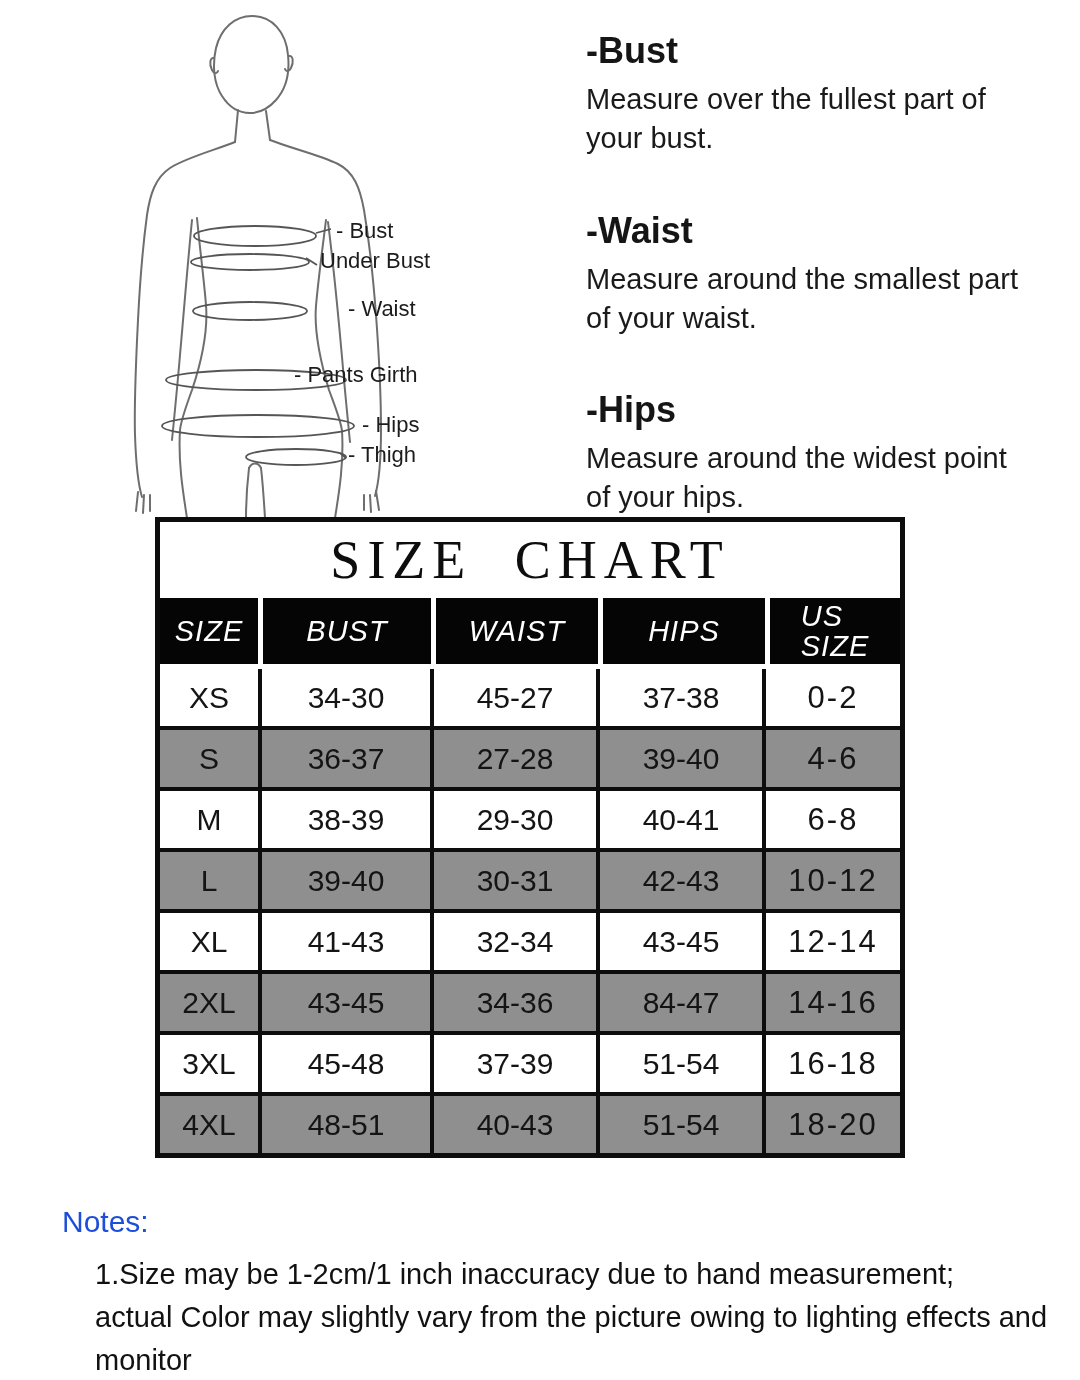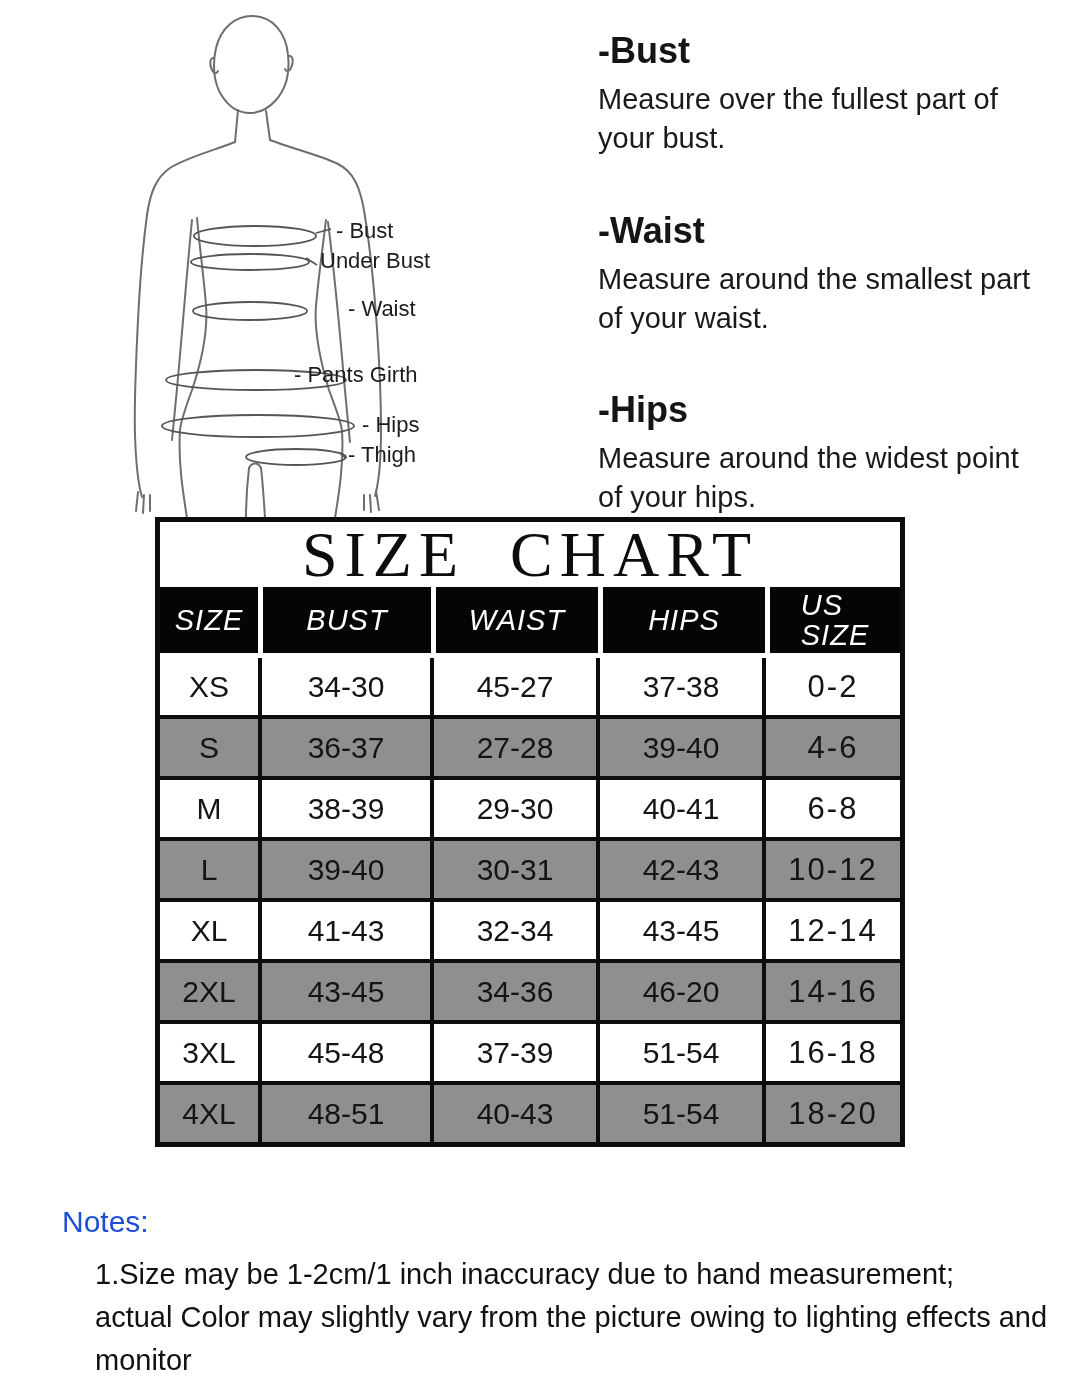--- a/index.html
+++ b/index.html
@@ -11,33 +11,33 @@
   }
 
   
   .figure-wrap { position:absolute; left:100px; top:0; width:360px; height:520px;text-decoration:underline; }
   .figure-wrap svg { width:100%; height:100%; }
   .sketch { stroke:#6e6e6e; stroke-width:2; fill:none; stroke-linecap:round; }
   .meas   { stroke:#555; stroke-width:1.8; fill:none; }
   .fig-label { font-family:"Liberation Sans", sans-serif; font-size:22px; fill:#1c1c1c; }
 
   
-  .guide { position:absolute; left:598px; top:30px; width:440px; }
+  .guide { position:absolute; left:586px; top:30px; width:440px; }
   .guide-item { margin-bottom:52px; }
   .guide-heading { font-size:36px; font-weight:bold; color:#151515; margin-bottom:8px; }
   .guide-body { font-size:29px; line-height:1.34; color:#1a1a1a; }
 
   
   .table-wrap {
     position:absolute; left:155px; top:517px; width:750px;
     border:5px solid #0d0d0d; background:#fff;
   }
   .table-title {
-    height:65px; display:flex; align-items:center; justify-content:center;
-    font-family:"Liberation Serif", serif; font-size:64px; color:#0d0d0d;
+    height:76px; display:flex; align-items:center; justify-content:center;
+    font-family:"Liberation Serif", serif; font-size:54px; color:#0d0d0d;
     letter-spacing:7px; word-spacing:22px; background:#fff;
   }
   .header-grid {
     display:grid; grid-template-columns:98px 168px 162px 162px 1fr;
     column-gap:5px; background:#fff; margin-bottom:5px;
   }
   .header-cell {
     background:#050505; color:#fff; height:66px;
     display:flex; align-items:center; justify-content:center;
     font-size:29px; letter-spacing:1px; white-space:pre-line;
@@ -175,21 +175,21 @@
         <div class="cell">XL</div>
         <div class="cell">41-43</div>
         <div class="cell">32-34</div>
         <div class="cell">43-45</div>
         <div class="cell us">12-14</div>
       </div>
       <div class="t-row shaded">
         <div class="cell">2XL</div>
         <div class="cell">43-45</div>
         <div class="cell">34-36</div>
-        <div class="cell">46-20</div>
+        <div class="cell">84-47</div>
         <div class="cell us">14-16</div>
       </div>
       <div class="t-row">
         <div class="cell">3XL</div>
         <div class="cell">45-48</div>
         <div class="cell">37-39</div>
         <div class="cell">51-54</div>
         <div class="cell us">16-18</div>
       </div>
       <div class="t-row shaded">

